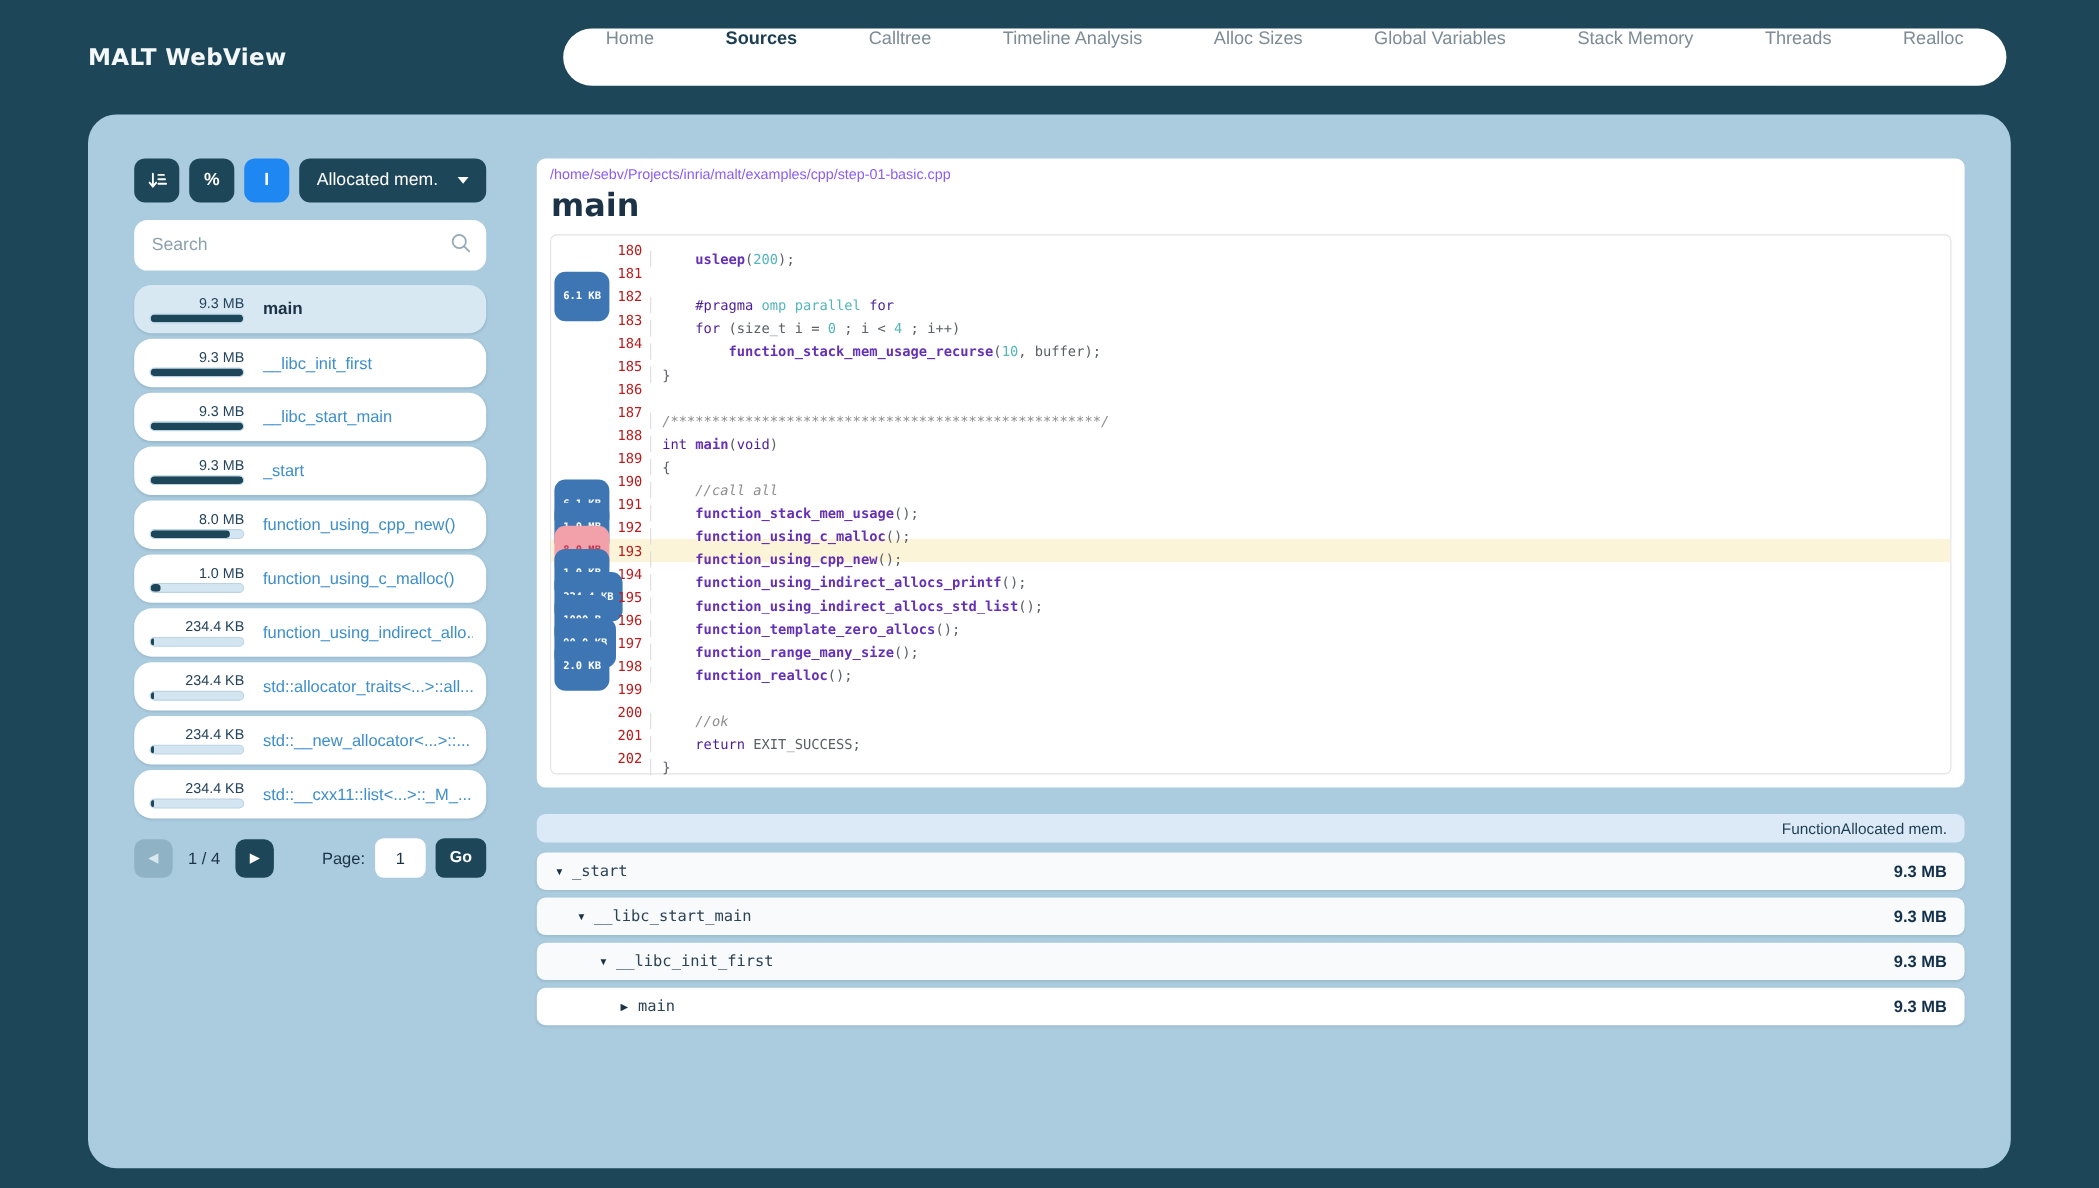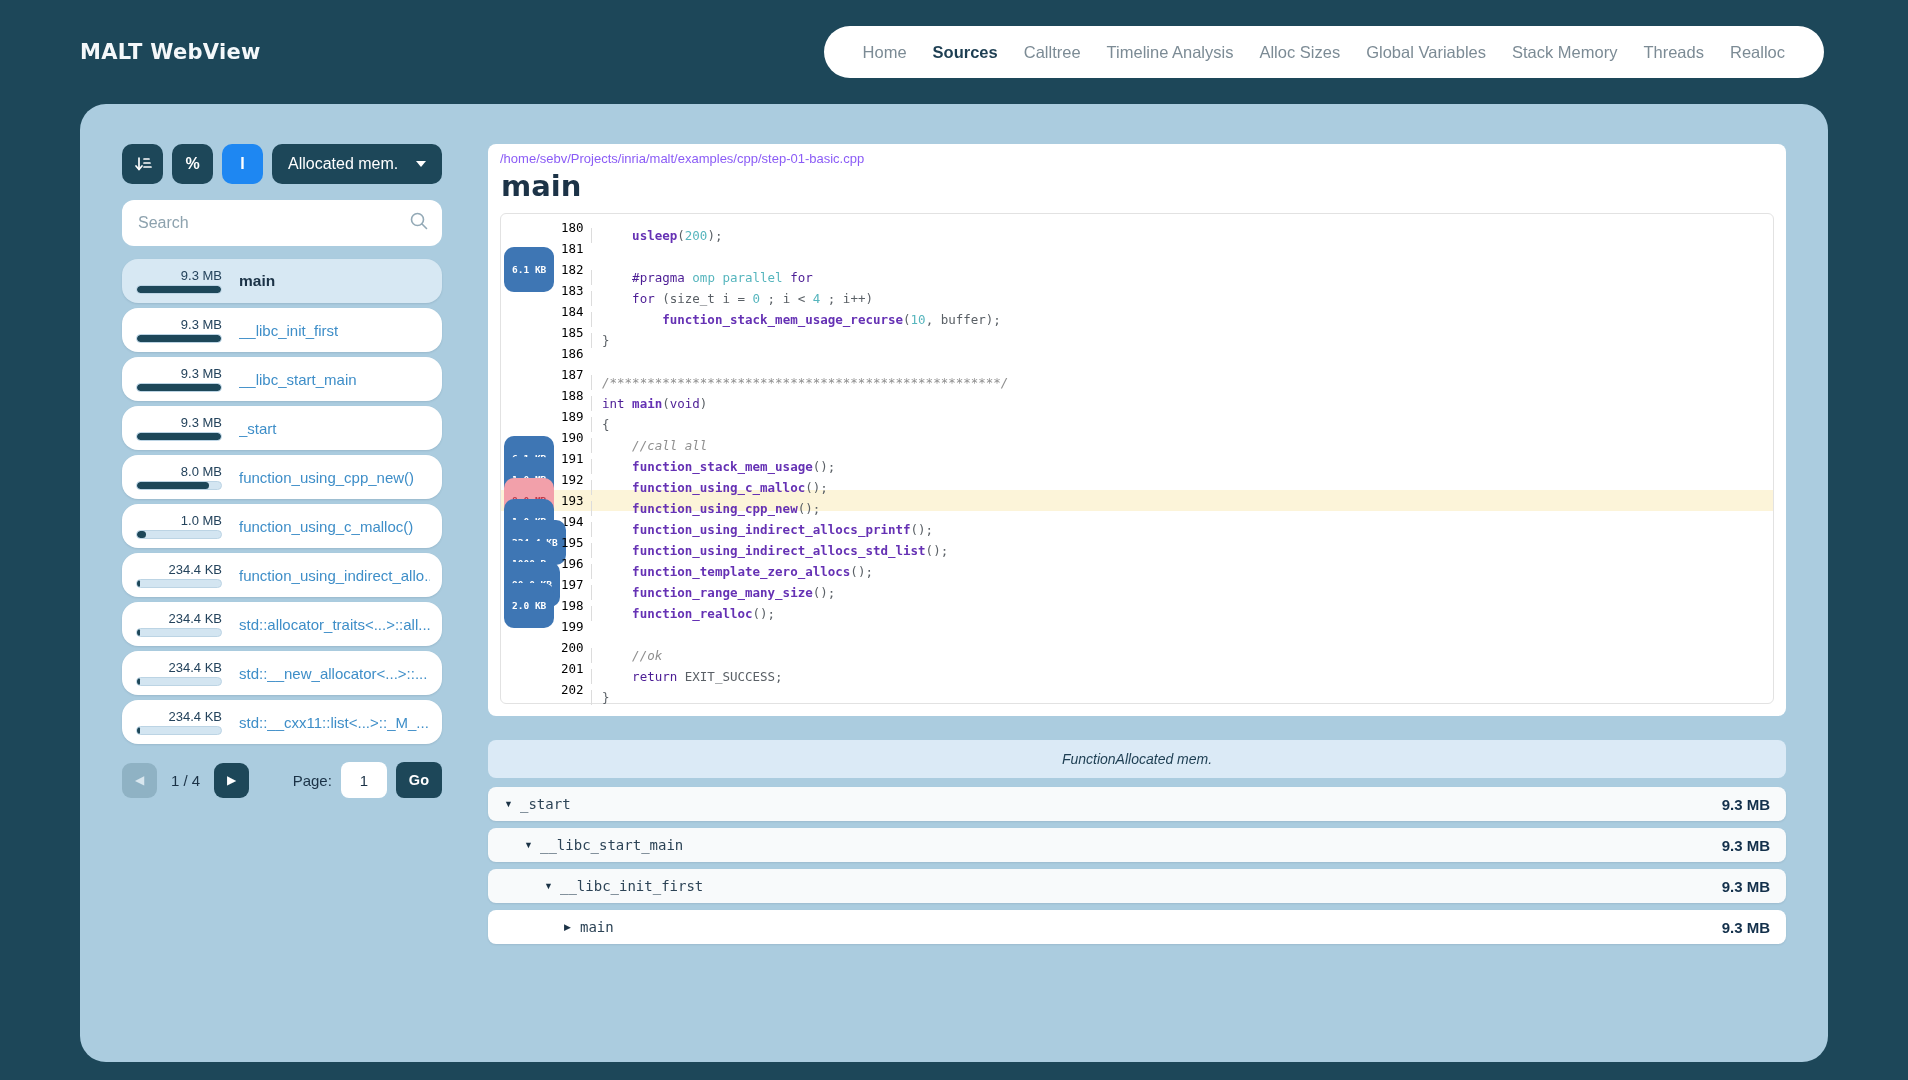--- a/index.html
+++ b/index.html
@@ -2,21 +2,21 @@
 <html><head>
 <meta charset="utf-8">
 <style>
   * { margin:0; padding:0; box-sizing:border-box; }
   html,body { width:1908px; height:1080px; overflow:hidden; }
   body { background:#1d4759; font-family:"Liberation Sans","DejaVu Sans",sans-serif; }
 
   
   .app-header { height:104px; display:flex; align-items:center; justify-content:space-between; padding:0 84px 0 80px; }
   .app-title { color:#f4f8fa; font-family:"DejaVu Sans",sans-serif; font-weight:bold; font-size:21px; letter-spacing:.3px; }
-  .nav-pill { background:#ffffff; height:52px; border-radius:26px; display:flex; align-items:center; padding:0 26px; }
+  .nav-pill { background:#ffffff; height:52px; border-radius:26px; display:flex; padding:0 26px;gap:39px; }
   .nav-item { color:#7c8b95; font-size:16.5px; padding:0 13px; text-decoration:none; cursor:pointer; white-space:nowrap; }
   .nav-item.active { color:#1d3e52; font-weight:bold; }
 
   
   .card { margin:0 80px 14px 80px; height:958px; background:#abccdf; border-radius:26px; padding:40px 42px; display:flex; gap:46px; }
 
   
   .sidebar { width:320px; flex-shrink:0; }
   .toolbar { display:flex; gap:9px; height:40px; }
   .tb-btn { border:none; cursor:pointer; width:41px; height:40px; border-radius:10px; background:#1d4759; color:#fff;
@@ -59,31 +59,31 @@
   .source-card { background:#fff; border-radius:8px; padding:7px 12px 12px 12px; }
   .file-path { font-size:13px; color:#8b5cf6; }
   .fn-title { font-family:"DejaVu Sans",sans-serif; font-size:29px; font-weight:800; color:#1c3347; margin:3px 0 10px 1px; }
   .code-view { border:1px solid #e2e2e2; border-radius:6px; padding:3px 0; }
   .code-line { display:flex; align-items:center; height:21px; font-family:"DejaVu Sans Mono",monospace; font-size:12.5px; }
   .code-line.hl { background:#fcf4d9; }
   .badge-cell { width:60px; flex-shrink:0; display:flex; justify-content:flex-start; padding-left:3px; }
   .mem-badge { font-size:9.5px; font-weight:bold; padding:17px 8px; border-radius:10px; background:#3e76b4; color:#fff;
             font-family:"DejaVu Sans Mono",monospace; white-space:nowrap; }
   .mem-badge.red { background:#f2a0aa; color:#c0394a; }
-  .lineno { width:30px; flex-shrink:0; color:#000000; padding-right:7px; }
+  .lineno { width:30px; flex-shrink:0; text-align:right; color:#b91c1c; padding-right:7px; }
   .code-text { flex:1; border-left:1px solid #dcdcdc; padding-left:10px; white-space:pre; overflow:hidden;margin-top:15px; }
   .tk-plain { color:#5a6066; }
   .tk-kw { color:#4c1d95; }
   .tk-fn { color:#6531b4; font-weight:bold; }
   .tk-num { color:#55b5bd; }
   .tk-comment { color:#8e8e8e; font-style:italic; }
 
   .calltree { margin-top:24px; }
-  .ct-header { background:#dbeaf6; border-radius:8px; height:38px; display:flex; align-items:center;
-            justify-content:center; padding:0 16px; font-size:14px; color:#1d3e52;font-style:italic; }
+  .ct-header { background:#dbeaf6; border-radius:8px; height:26px; display:flex; align-items:center;
+            justify-content:flex-end; padding:0 16px; font-size:14px; color:#1d3e52; }
   .ct-rows { margin-top:9px; }
   .ct-row { background:#f8fafb; border-radius:8px; height:34px; margin-bottom:7px; display:flex; align-items:center;
             justify-content:space-between; padding-right:16px; cursor:pointer; box-shadow:0 1px 2px rgba(27,50,70,.10); }
   .ct-row.collapsed { background:#ffffff; }
   .ct-name { display:flex; align-items:center; }
   .ct-caret { font-size:9px; color:#1b3246; width:16px; }
   .ct-label { font-family:"DejaVu Sans Mono",monospace; font-size:14px; color:#2c4356; }
   .ct-value { font-size:15px; font-weight:bold; color:#13304b; white-space:nowrap; }
 </style>
 </head>

